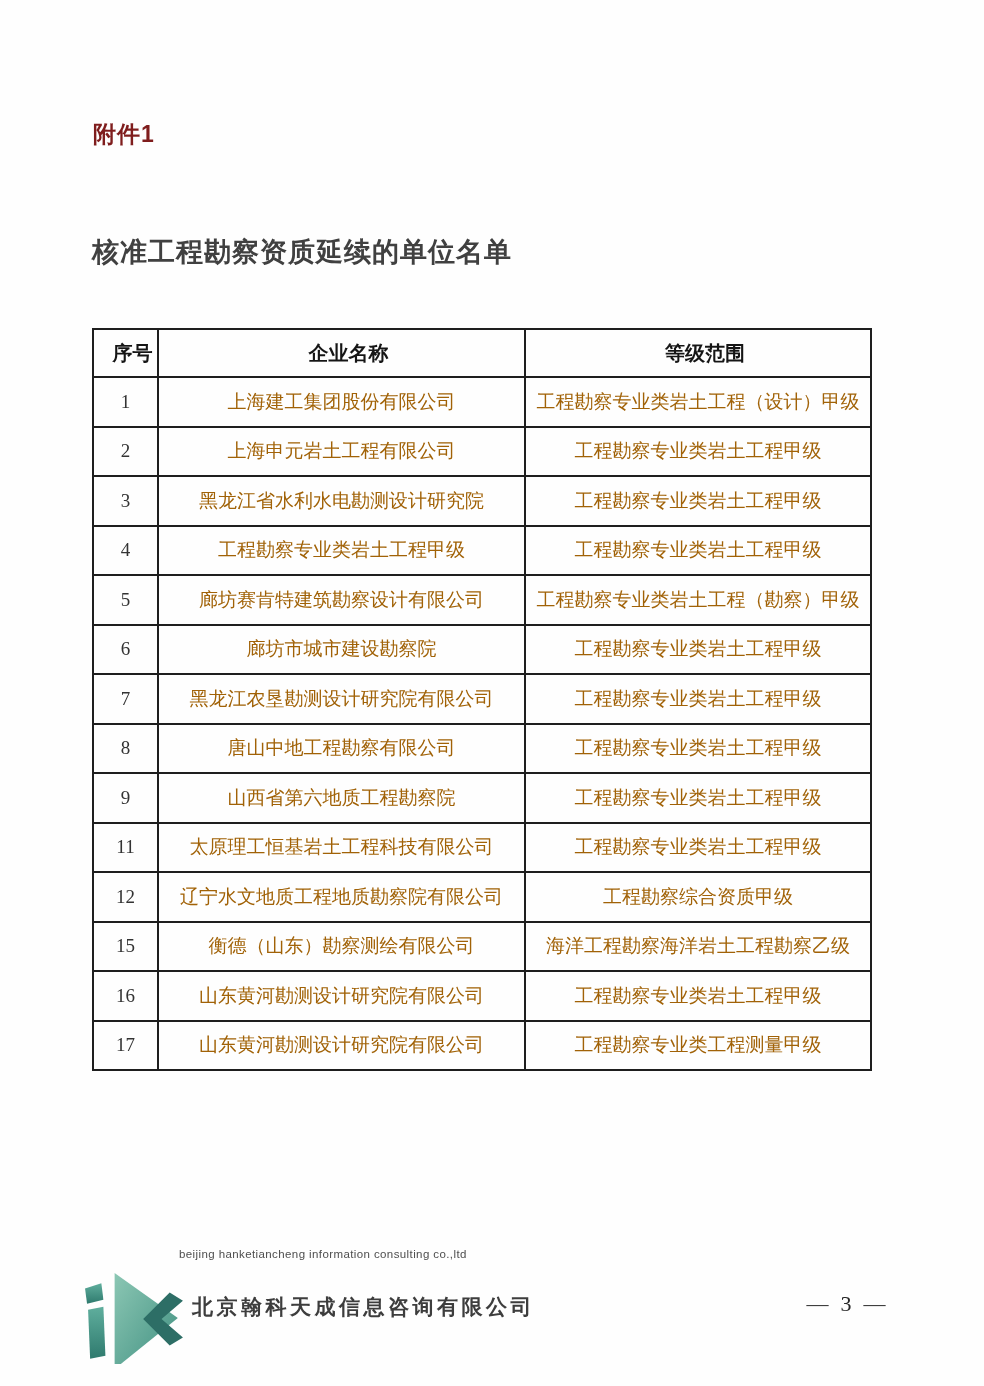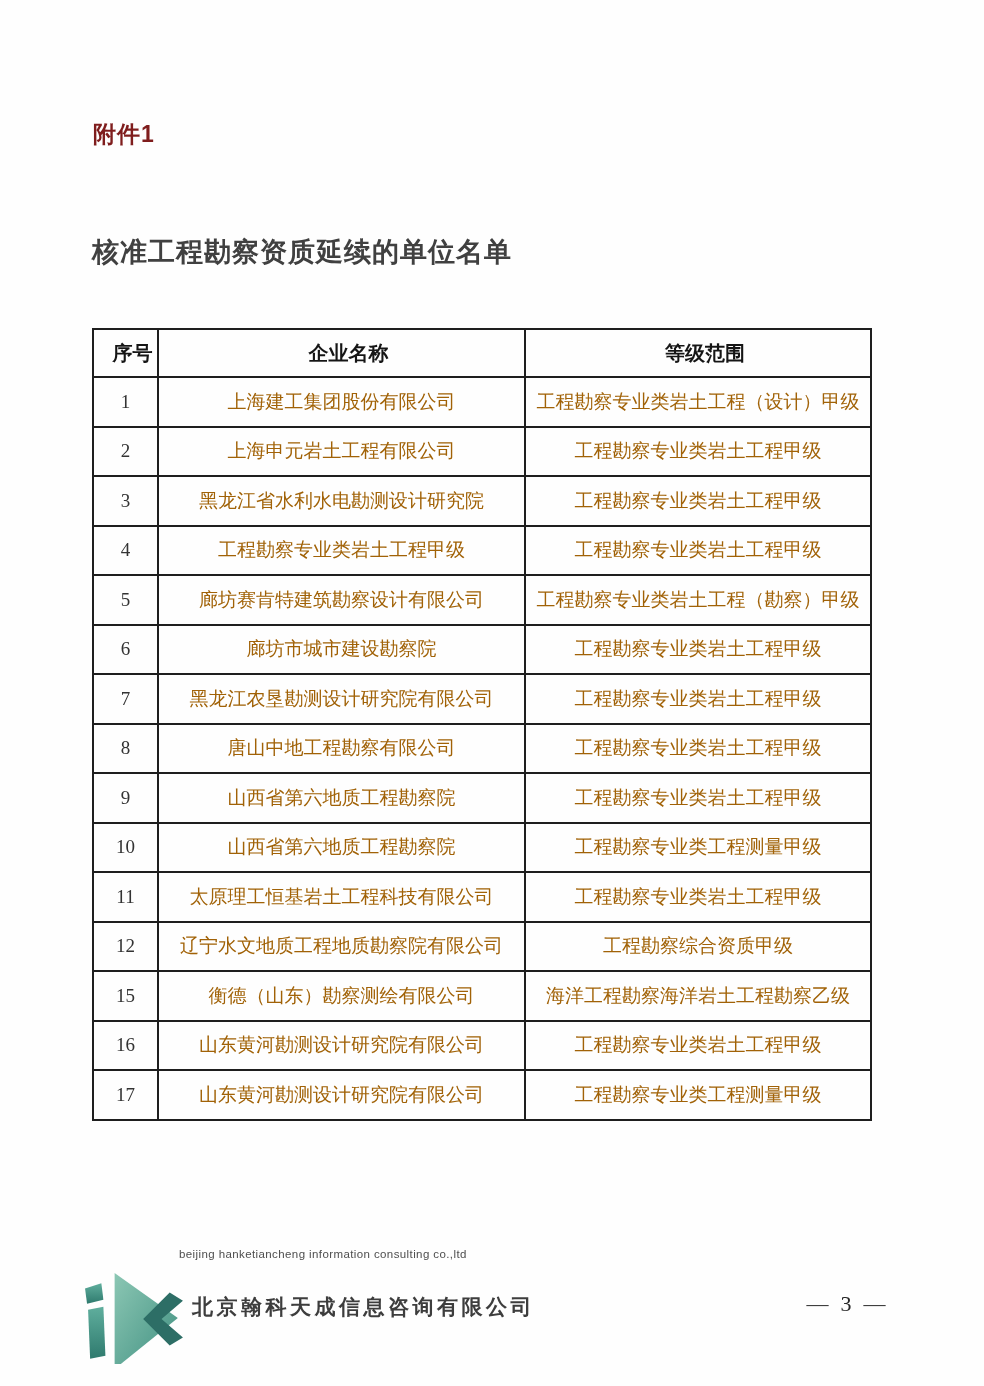--- a/index.html
+++ b/index.html
@@ -154,25 +154,20 @@
       <td class="cell-company">唐山中地工程勘察有限公司</td>
       <td class="cell-grade">工程勘察专业类岩土工程甲级</td>
     </tr>
 
     <tr>
       <td class="cell-no">9</td>
       <td class="cell-company">山西省第六地质工程勘察院</td>
       <td class="cell-grade">工程勘察专业类岩土工程甲级</td>
     </tr>
 
-    <tr>
-      <td class="cell-no">10</td>
-      <td class="cell-company">山西省第六地质工程勘察院</td>
-      <td class="cell-grade">工程勘察专业类工程测量甲级</td>
-    </tr>
 
     <tr>
       <td class="cell-no">11</td>
       <td class="cell-company">太原理工恒基岩土工程科技有限公司</td>
       <td class="cell-grade">工程勘察专业类岩土工程甲级</td>
     </tr>
 
     <tr>
       <td class="cell-no">12</td>
       <td class="cell-company">辽宁水文地质工程地质勘察院有限公司</td>

